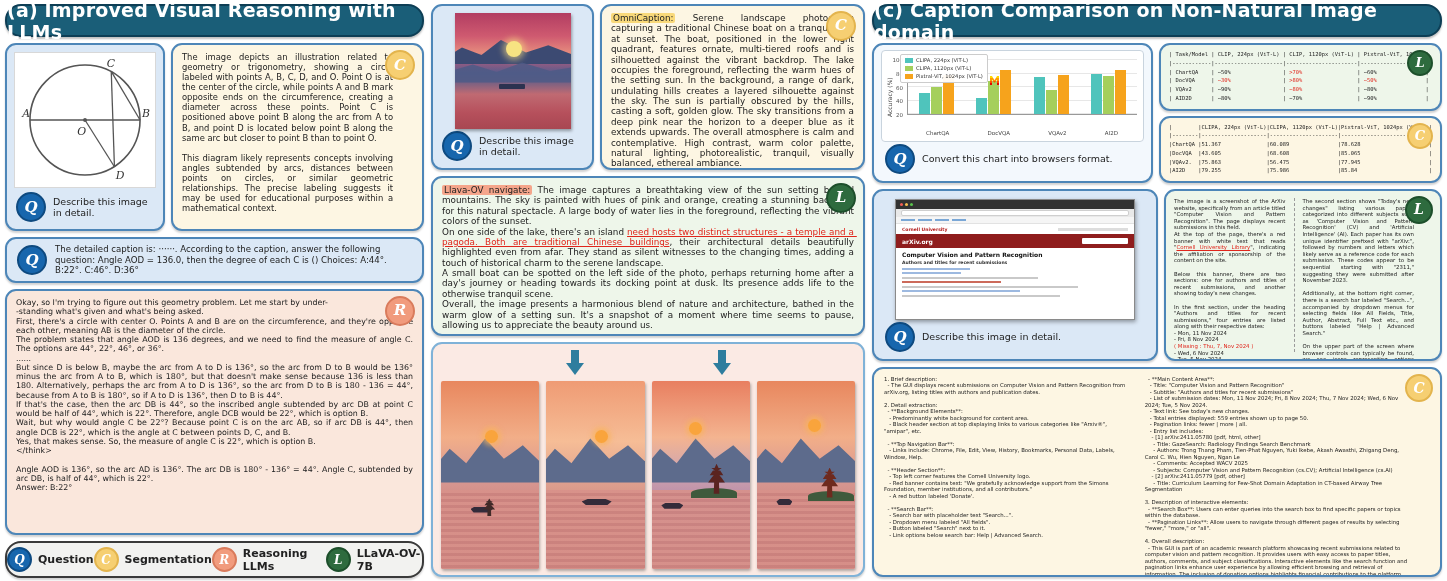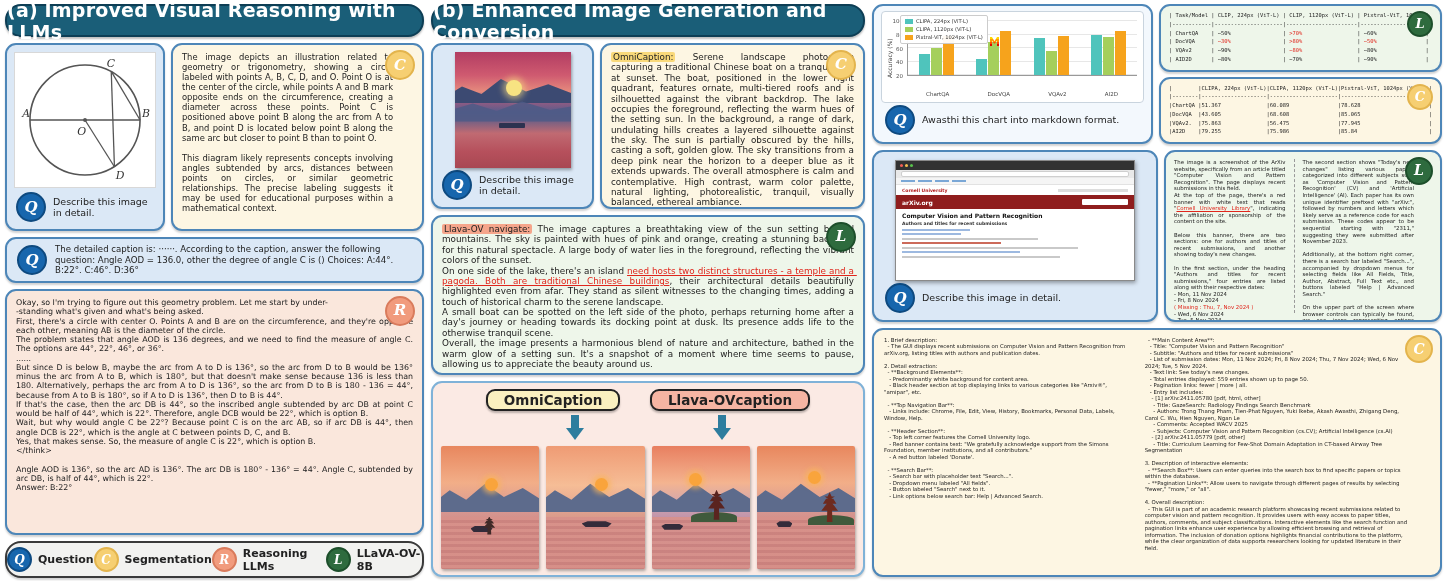--- a/index.html
+++ b/index.html
@@ -175,21 +175,21 @@
       <div class="box cream capbox">
         <span class="icon c i26 corner">C</span>
         <div class="captxt pre">The image depicts an illustration related to geometry or trigonometry, showing a circle labeled with points A, B, C, D, and O. Point O is at the center of the circle, while points A and B mark opposite ends on the circumference, creating a diameter across these points. Point C is positioned above point B along the arc from A to B, and point D is located below point B along the same arc but closer to point B than to point O.
 
 This diagram likely represents concepts involving angles subtended by arcs, distances between points on circles, or similar geometric relationships. The precise labeling suggests it may be used for educational purposes within a mathematical context.</div>
       </div>
     </div>
 
     <div class="box blue q2box">
       <span class="icon q i26">Q</span>
-      <div>The detailed caption is: ······. According to the caption, answer the following question: Angle AOD = 136.0, other the degree of angle C is () Choices: A:44°.  B:22°.  C:46°.  D:36°</div>
+      <div>The detailed caption is: ······. According to the caption, answer the following question: Angle AOD = 136.0, then the degree of each C is () Choices: A:44°.  B:22°.  C:46°.  D:36°</div>
     </div>
 
     <div class="box pinkbox rbox">
       <span class="icon r i26 corner">R</span>
       <div class="pre">Okay, so I'm trying to figure out this geometry problem. Let me start by under-
 -standing what's given and what's being asked.
 First, there's a circle with center O. Points A and B are on the circumference, and they're opposite each other, meaning AB is the diameter of the circle.
 The problem states that angle AOD is 136 degrees, and we need to find the measure of angle C. The options are 44°, 22°, 46°, or 36°.
 ......
 But since D is below B, maybe the arc from A to D is 136°, so the arc from D to B would be 136° minus the arc from A to B, which is 180°, but that doesn't make sense because 136 is less than 180. Alternatively, perhaps the arc from A to D is 136°, so the arc from D to B is 180 - 136 = 44°, because from A to B is 180°, so if A to D is 136°, then D to B is 44°.
@@ -210,27 +210,26 @@
       <div class="lgitem">
         <span class="icon c">C</span>
         <span>Segmentation</span>
       </div>
       <div class="lgitem">
         <span class="icon r">R</span>
         <span>Reasoning LLMs</span>
       </div>
       <div class="lgitem">
         <span class="icon l">L</span>
-        <span>LLaVA-OV-8B</span>
+        <span>LLaVA-OV-7B</span>
       </div>
     </div>
   </div>
 
   <div class="col col-b">
-    <div class="hdr">(b) Enhanced Image Generation and Conversion</div>
 
     <div class="rowB">
       <div class="box blue photobox">
         <div class="photo">
           <div class="mtn1"></div>
           <div class="sun"></div>
           <div class="mtn2"></div>
           <div class="boat"></div>
         </div>
         <div class="qline">
@@ -247,24 +246,20 @@
 
     <div class="box greenbox llavabox">
       <span class="icon l i26 corner">L</span>
       <div class="pre"><span class="hl-s">Llava-OV navigate:</span><span><span> The image captures a breathtaking view of the sun setting behind mountains. The sky is painted with hues of pink and orange, creating a stunning backdrop for this natural spectacle. A large body of water lies in the foreground, reflecting the vibrant colors of the sunset.
 On one side of the lake, there's an island </span><span class="seg-red-u">need hosts two distinct structures - a temple and a pagoda. Both are traditional Chinese buildings</span><span>, their architectural details beautifully highlighted even from afar. They stand as silent witnesses to the changing times, adding a touch of historical charm to the serene landscape.
 A small boat can be spotted on the left side of the photo, perhaps returning home after a day's journey or heading towards its docking point at dusk. Its presence adds life to the otherwise tranquil scene.
 Overall, the image presents a harmonious blend of nature and architecture, bathed in the warm glow of a setting sun. It's a snapshot of a moment where time seems to pause, allowing us to appreciate the beauty around us.</span></span></div>
     </div>
 
     <div class="box genbox">
-      <div class="chiprow">
-        <span class="chip chip-y">OmniCaption</span>
-        <span class="chip chip-s">Llava-OVcaption</span>
-      </div>
       <div class="arrowrow">
         <div class="arrow"></div>
         <div class="arrow"></div>
       </div>
       <div class="imgrow">
         <div class="genimg sky1">
           <div class="mtn"></div>
           <div class="sun"></div>
           <div class="water"></div>
           <div class="boat" style="left:30%;bottom:30%"></div>
@@ -290,20 +285,21 @@
           <div class="water"></div>
           <div class="island" style="left:52%;bottom:36%"></div>
           <div class="pagoda" style="left:64%;bottom:38%;background:#6e2a1e"></div>
           <div class="boat" style="left:20%;bottom:34%;width:16px"></div>
         </div>
       </div>
     </div>
   </div>
 
   <div class="col col-c">
+    <div class="hdr">(c) Caption Comparison on Non-Natural Image domain</div>
 
     <div class="rowC1">
       <div class="box blue chartbox">
         <div class="chartwrap">
           <div class="ylab">Accuracy (%)</div>
           <div class="plotcol">
             <div id="chart-area">
               <div id="chart-yticks">
                   <div class="ytick" style="bottom: 0%;">20</div>
                   <div class="ytick" style="bottom: 22.7273%;">40</div>
@@ -357,21 +353,21 @@
                 <span>CLIPA, 1120px (ViT-L)</span>
               </div>
               <div class="lgrow">
                 <span class="sw" style="background: rgb(246, 163, 28);"></span>
                 <span>Pixtral-ViT, 1024px (ViT-L)</span>
               </div>
             </div>
         </div>
         <div class="qline">
           <span class="icon q i26">Q</span>
-          <span class="qtext">Awasthi this chart into markdown format.</span>
+          <span class="qtext">Convert this chart into browsers format.</span>
         </div>
       </div>
 
       <div class="rightstack">
         <div class="box greenbox mdbox">
           <span class="icon l corner">L</span>
           <div>
               <div class="mdline"><span>| Task/Model | CLIP, 224px (ViT-L) | CLIP, 1120px (ViT-L) | Pixtral-ViT, 1024x |</span></div>
               <div class="mdline"><span>|------------|---------------------|----------------------|--------------------|</span></div>
               <div class="mdline"><span>| ChartQA    | ~50%                | </span><span class="seg-red">&gt;70%</span><span>                 | ~60%               |</span></div>

